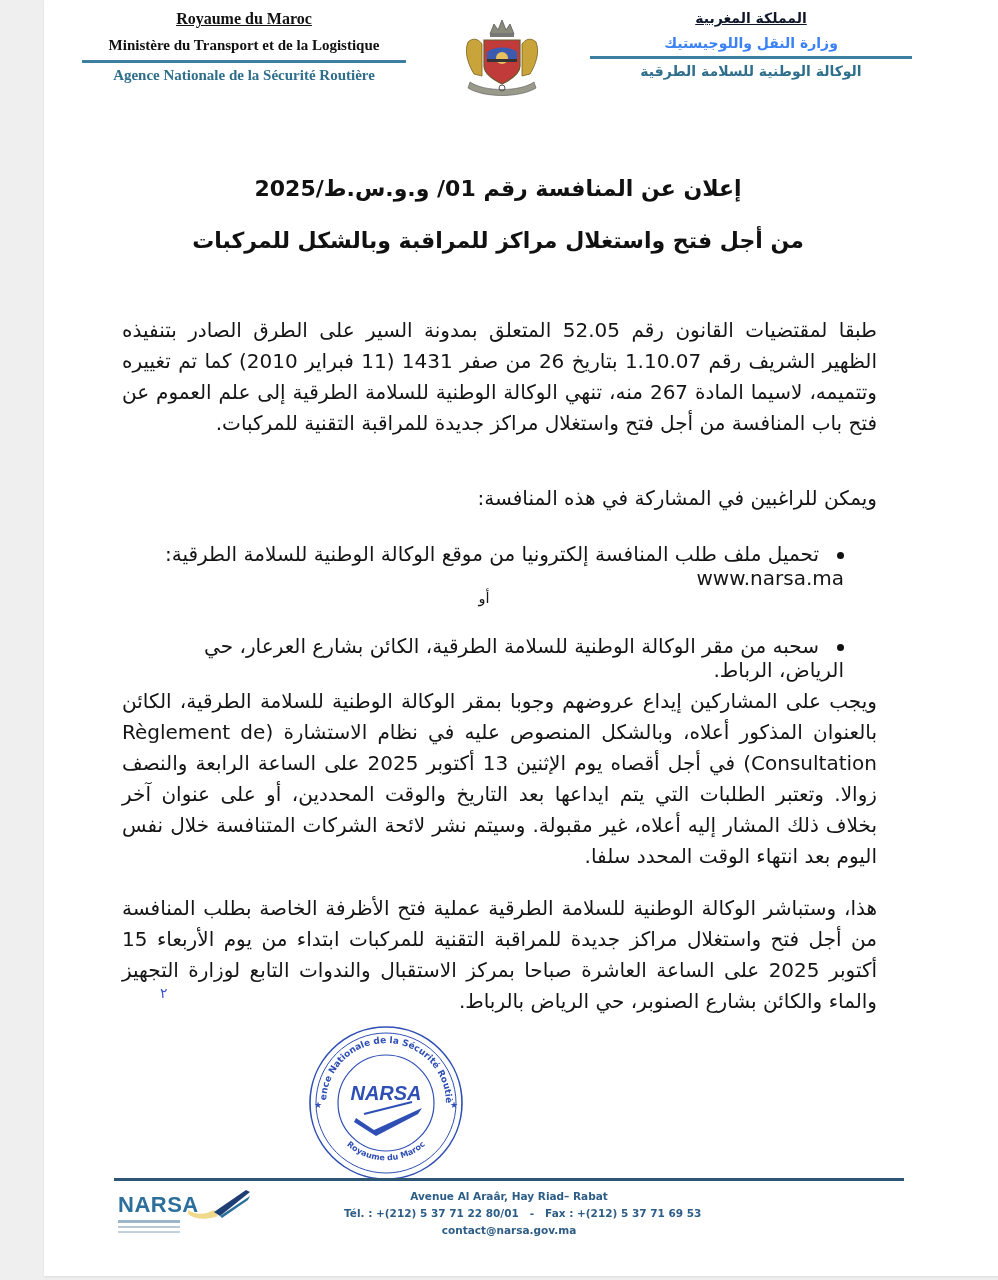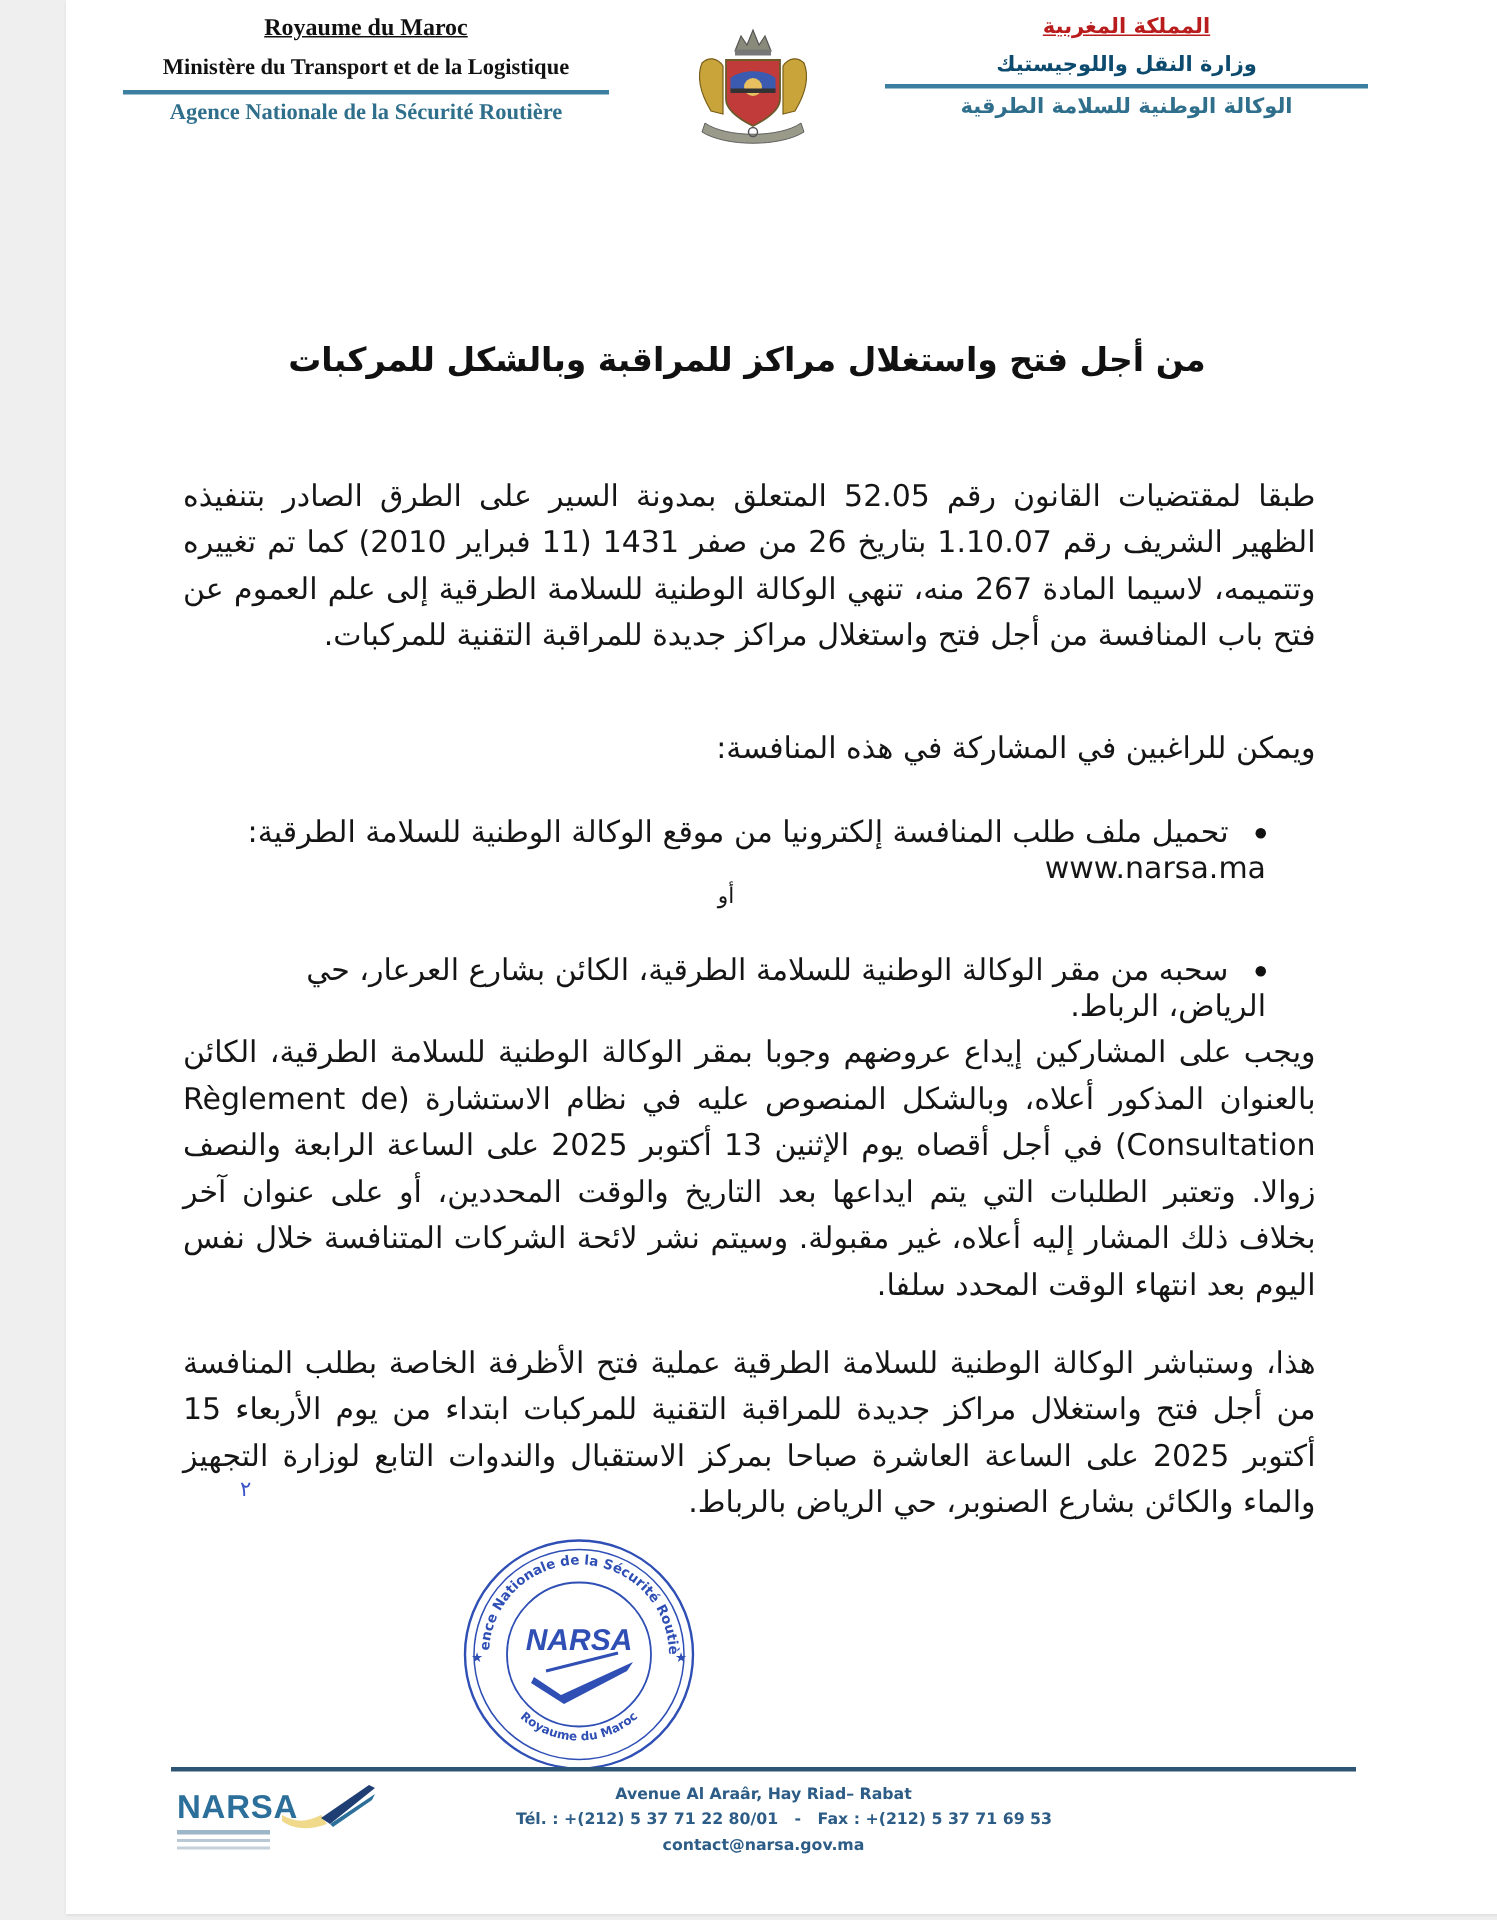--- a/index.html
+++ b/index.html
@@ -20,22 +20,22 @@
     font-family: "Liberation Serif", serif;
   }
   .hdr-left .l1 { font-size: 16px; font-weight: bold; text-decoration: underline; color: #111; }
   .hdr-left .l2 { font-size: 15px; font-weight: bold; color: #111; margin-top: 9px; }
   .hdr-left .rule { height: 3px; background: #3d7fa0; margin: 6px -2px 4px -2px; }
   .hdr-left .l3 { font-size: 15px; font-weight: bold; color: #2f6f8c; }
   .hdr-right {
     position: absolute; left: 546px; top: 10px; width: 322px; text-align: center; direction: rtl;
     font-family: "DejaVu Sans", sans-serif;
   }
-  .hdr-right .l1 { font-size: 14px; font-weight: bold; text-decoration: underline; color: #b91c1c; }
-  .hdr-right .l2 { font-size: 14px; font-weight: bold; color: #0c4a6e; margin-top: 9px; }
+  .hdr-right .l1 { font-size: 14px; font-weight: bold; text-decoration: underline; color: #0f172a; }
+  .hdr-right .l2 { font-size: 14px; font-weight: bold; color: #3b82f6; margin-top: 9px; }
   .hdr-right .rule { height: 3px; background: #3d7fa0; margin: 5px 0 4px 0; }
   .hdr-right .l3 { font-size: 14px; font-weight: bold; color: #2f6f8c; }
   .emblem { position: absolute; left: 410px; top: 12px; width: 96px; height: 92px; }
 
   
   .title {
     position: absolute; left: 0; width: 908px; text-align: center; direction: rtl;
     font-family: "DejaVu Sans", sans-serif; font-weight: bold; color: #111; font-size: 22px;
   }
   .title.t1 { top: 176px; }
@@ -115,20 +115,21 @@
     <circle cx="48" cy="76" r="3" fill="none" stroke="#555" stroke-width="1"></circle>
   </svg>
 
   <div class="hdr-right">
     <div class="l1">المملكة المغربية</div>
     <div class="l2">وزارة النقل واللوجيستيك</div>
     <div class="rule"></div>
     <div class="l3">الوكالة الوطنية للسلامة الطرقية</div>
   </div>
 
+  <div class="title t1">إعلان عن المنافسة رقم 01/ و.و.س.ط/2025</div>
   <div class="title t2">من أجل فتح واستغلال مراكز للمراقبة وبالشكل للمركبات</div>
 
   <div class="para p1">طبقا لمقتضيات القانون رقم 52.05 المتعلق بمدونة السير على الطرق الصادر بتنفيذه الظهير الشريف رقم 1.10.07 بتاريخ 26 من صفر 1431 (11 فبراير 2010) كما تم تغييره وتتميمه، لاسيما المادة 267 منه، تنهي الوكالة الوطنية للسلامة الطرقية إلى علم العموم عن فتح باب المنافسة من أجل فتح واستغلال مراكز جديدة للمراقبة التقنية للمركبات.</div>
   <div class="para p2">ويمكن للراغبين في المشاركة في هذه المنافسة:</div>
 
   <div class="bullet b1">
     <span class="dot"></span><span>تحميل ملف طلب المنافسة إلكترونيا من موقع الوكالة الوطنية للسلامة الطرقية: www.narsa.ma</span>
   </div>
   <div class="or-word">أو</div>
   <div class="bullet b2">

